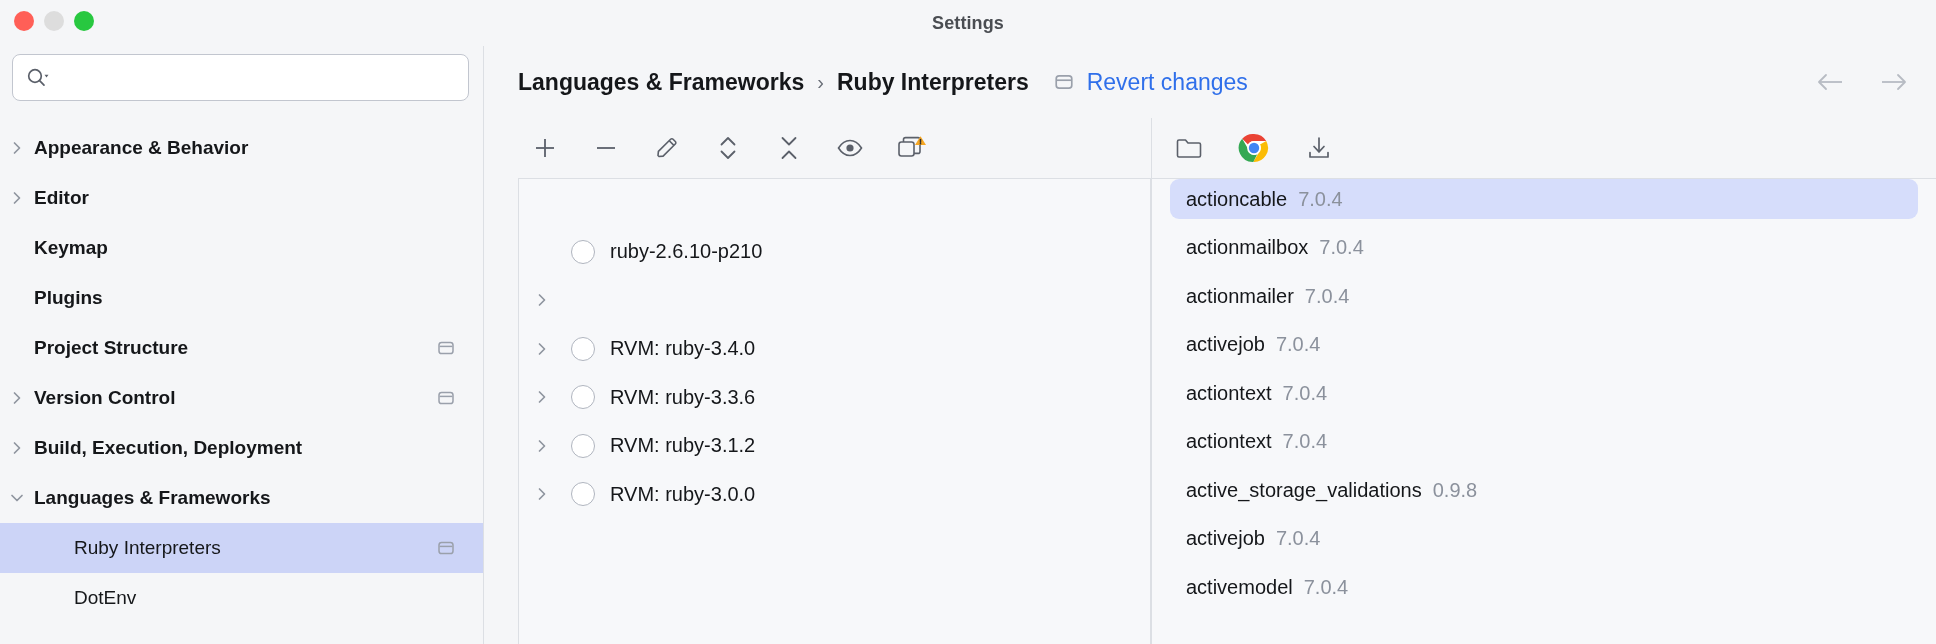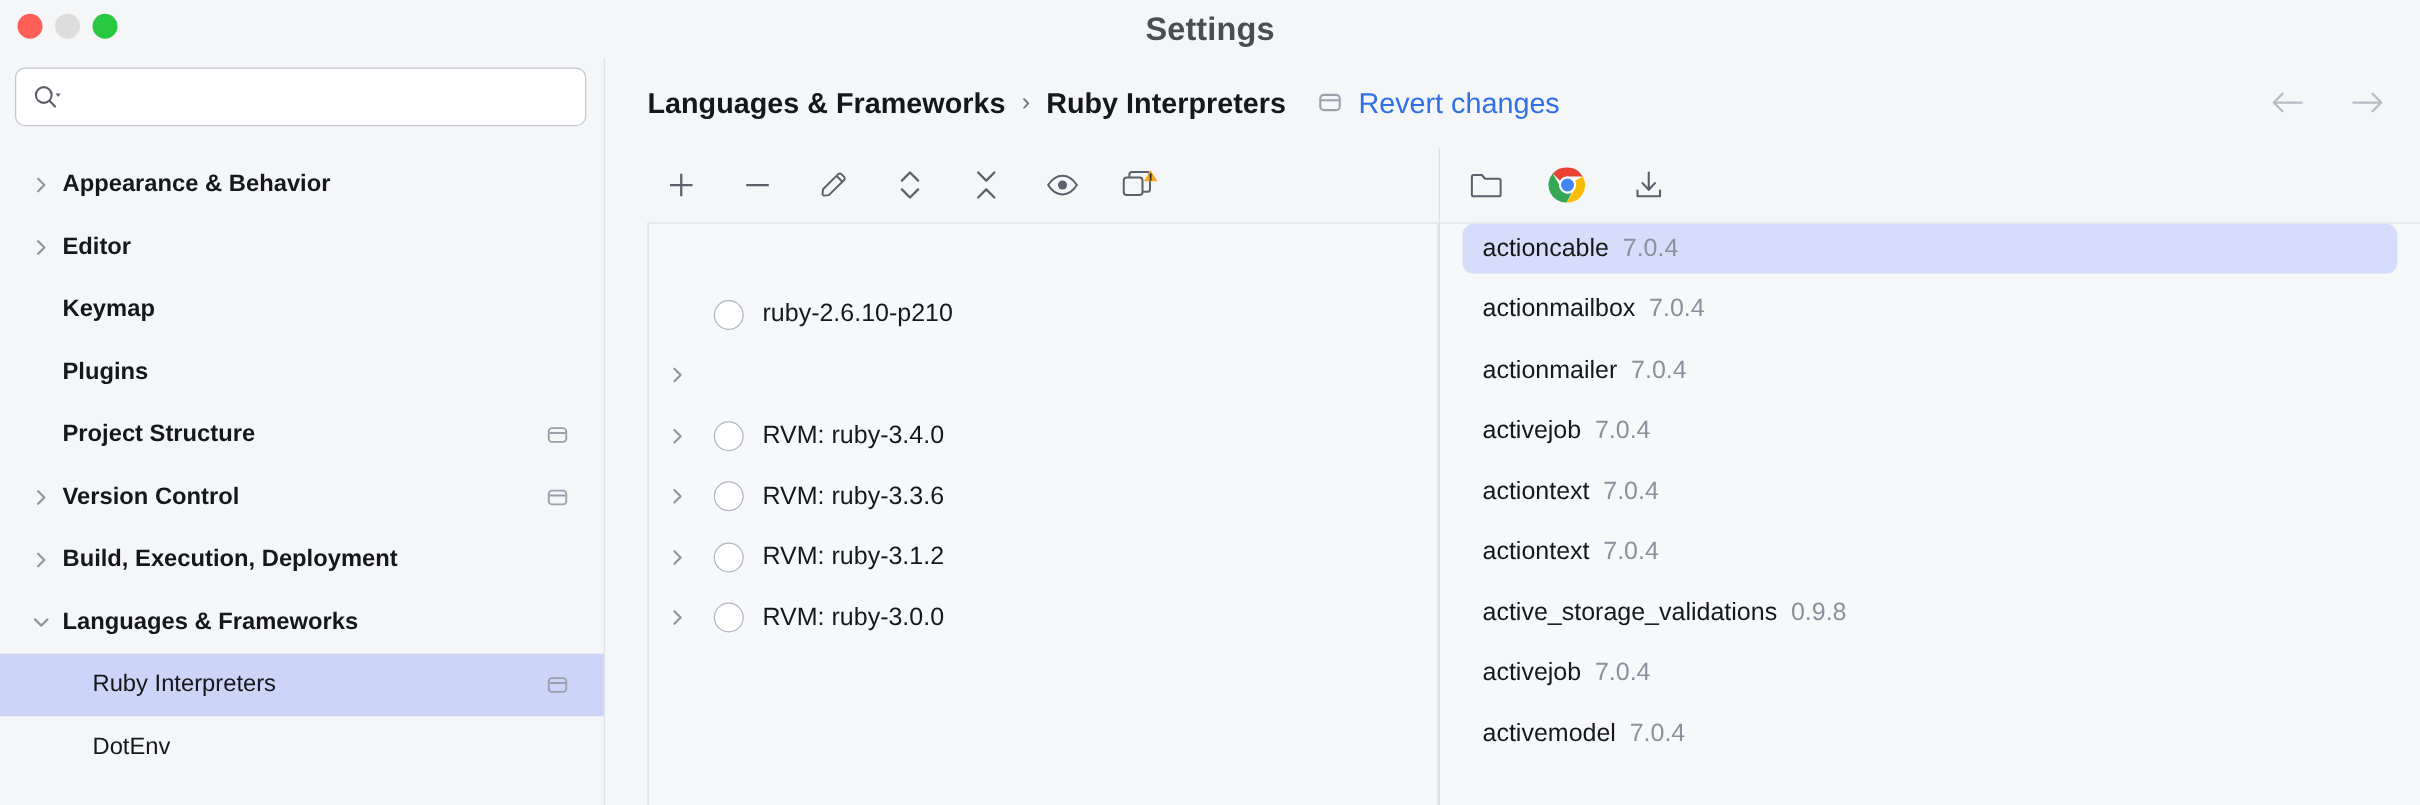--- a/index.html
+++ b/index.html
@@ -36,21 +36,21 @@
     width: 20px; height: 20px;
     border-radius: 50%;
   }
   .tl-close  { background: #ff5f57; }
   .tl-min    { background: #dddddd; }
   .tl-max    { background: #28c840; }
 
   .window-title {
     width: 100%;
     text-align: center;
-    font-size: 26px;
+    font-size: 18px;
     font-weight: bold;
     color: #4a4d52;
     letter-spacing: 0.1px;
   }
 
   
   .shell {
     display: flex;
     height: 598px;
     width: 1936px;
@@ -91,21 +91,21 @@
     margin-left: 6px;
   }
 
   .nav-list { position: relative; }
 
   .nav-row {
     height: 50px;
     display: flex;
     align-items: center;
     position: relative;
-    padding-left: 20px;
+    padding-left: 4px;
     cursor: default;
   }
   .nav-row.selected { background: #ccd4f7; }
 
   .twisty {
     width: 26px;
     min-width: 26px;
     display: flex;
     align-items: center;
     justify-content: center;

